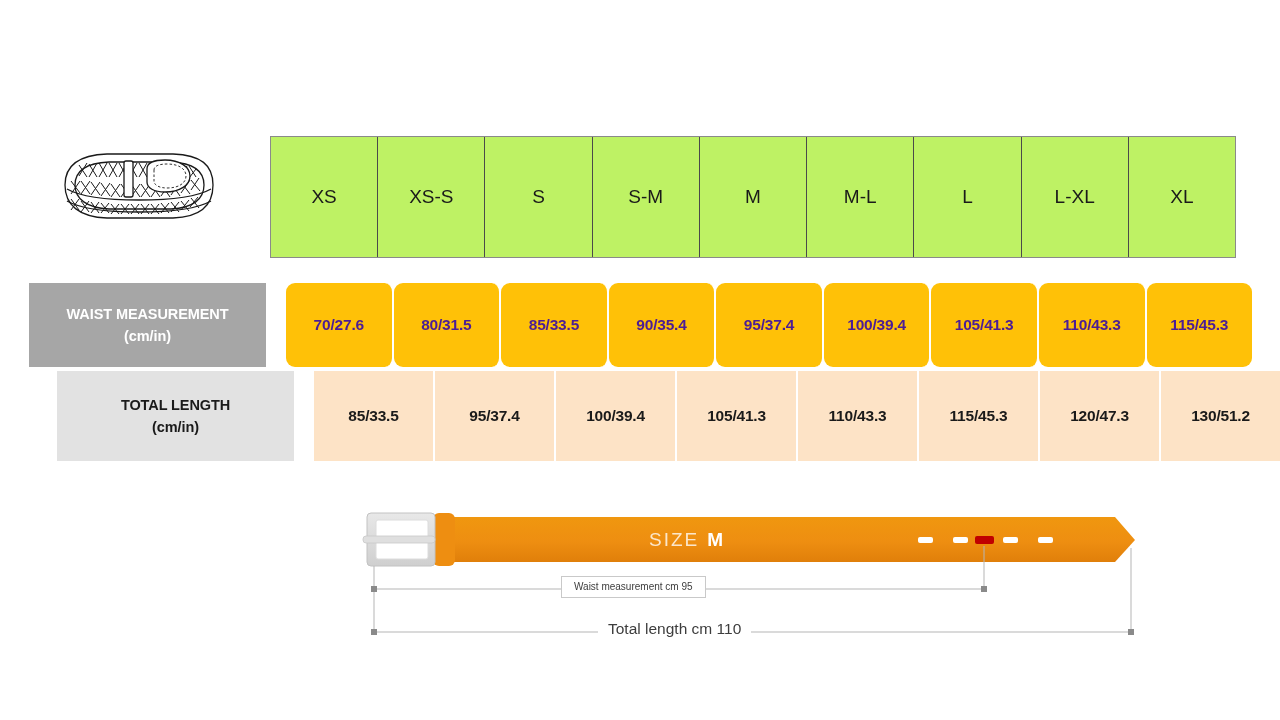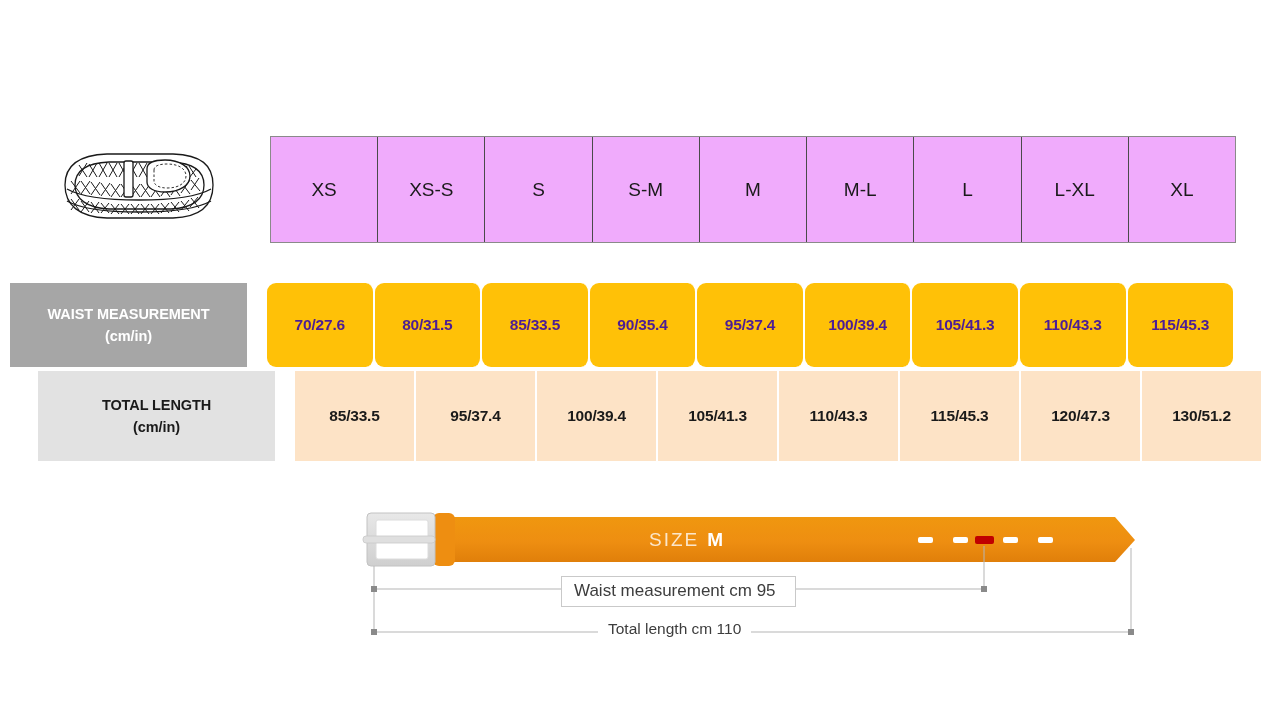--- a/index.html
+++ b/index.html
@@ -23,42 +23,42 @@
     width: 165px;
     height: 100px;
   }
 
   
   .size-header-table {
     position: absolute;
     left: 270px;
     top: 136px;
     width: 966px;
-    height: 107px;
+    height: 122px;
     display: flex;
     border: 1.5px solid #8a8a8a;
     box-sizing: border-box;
-    background: #f0abfc;
+    background: #bef264;
   }
   .size-header-cell {
     flex: 1 1 0;
     border-right: 1.5px solid #4a4a4a;
     display: flex;
     align-items: center;
     justify-content: center;
     font-size: 19px;
     color: #1a1a1a;
     box-sizing: border-box;
   }
   .size-header-cell:last-child { border-right: none; }
 
   
   .measure-row {
     position: absolute;
-    left: 10px;
+    left: 29px;
     display: flex;
     align-items: stretch;
   }
   .measure-row.waist { top: 283px; height: 84px; }
   .measure-row.length { top: 371px; height: 90px; margin-left: 28px; }
 
   .row-label {
     width: 237px;
     display: flex;
     flex-direction: column;
@@ -115,24 +115,24 @@
   .belt-size-text b {
     color: #ffffff;
     font-weight: bold;
     letter-spacing: 0.5px;
     margin-left: 8px;
   }
   .dim-label-boxed {
     position: absolute;
     left: 561px;
     top: 576px;
-    padding: 4px 19px 5px 12px;
+    padding: 4px 12px 5px 12px;
     border: 1px solid #c9c9c9;
     background: #ffffff;
-    font-size: 17px;
+    font-size: 10px;
     color: #3d3d3d;
     white-space: nowrap;
   }
   .dim-label-plain {
     position: absolute;
     left: 598px;
     top: 618px;
     padding: 2px 10px;
     background: #ffffff;
     font-size: 15.5px;

